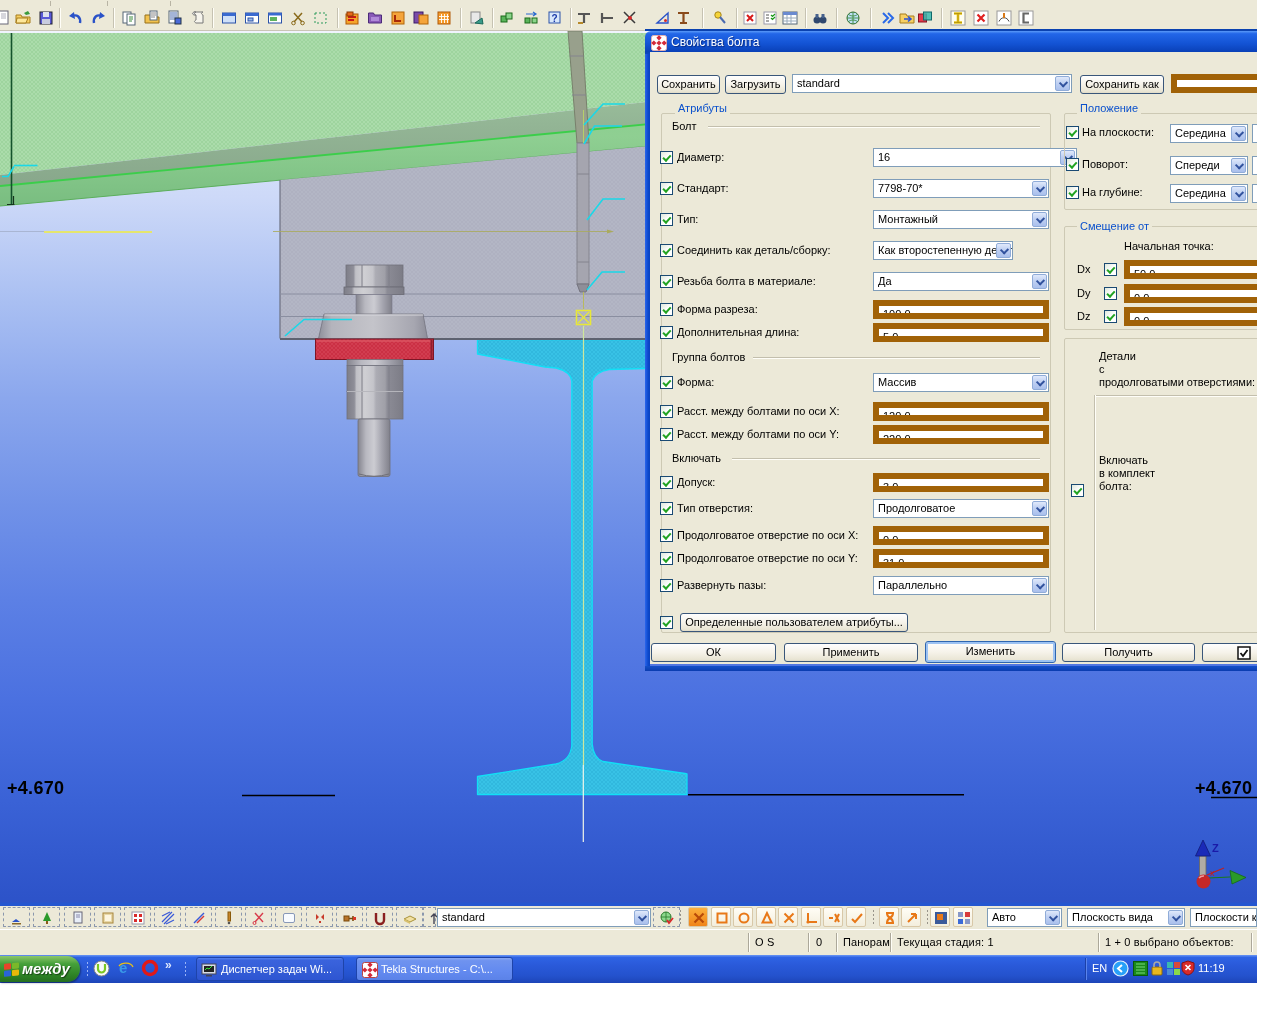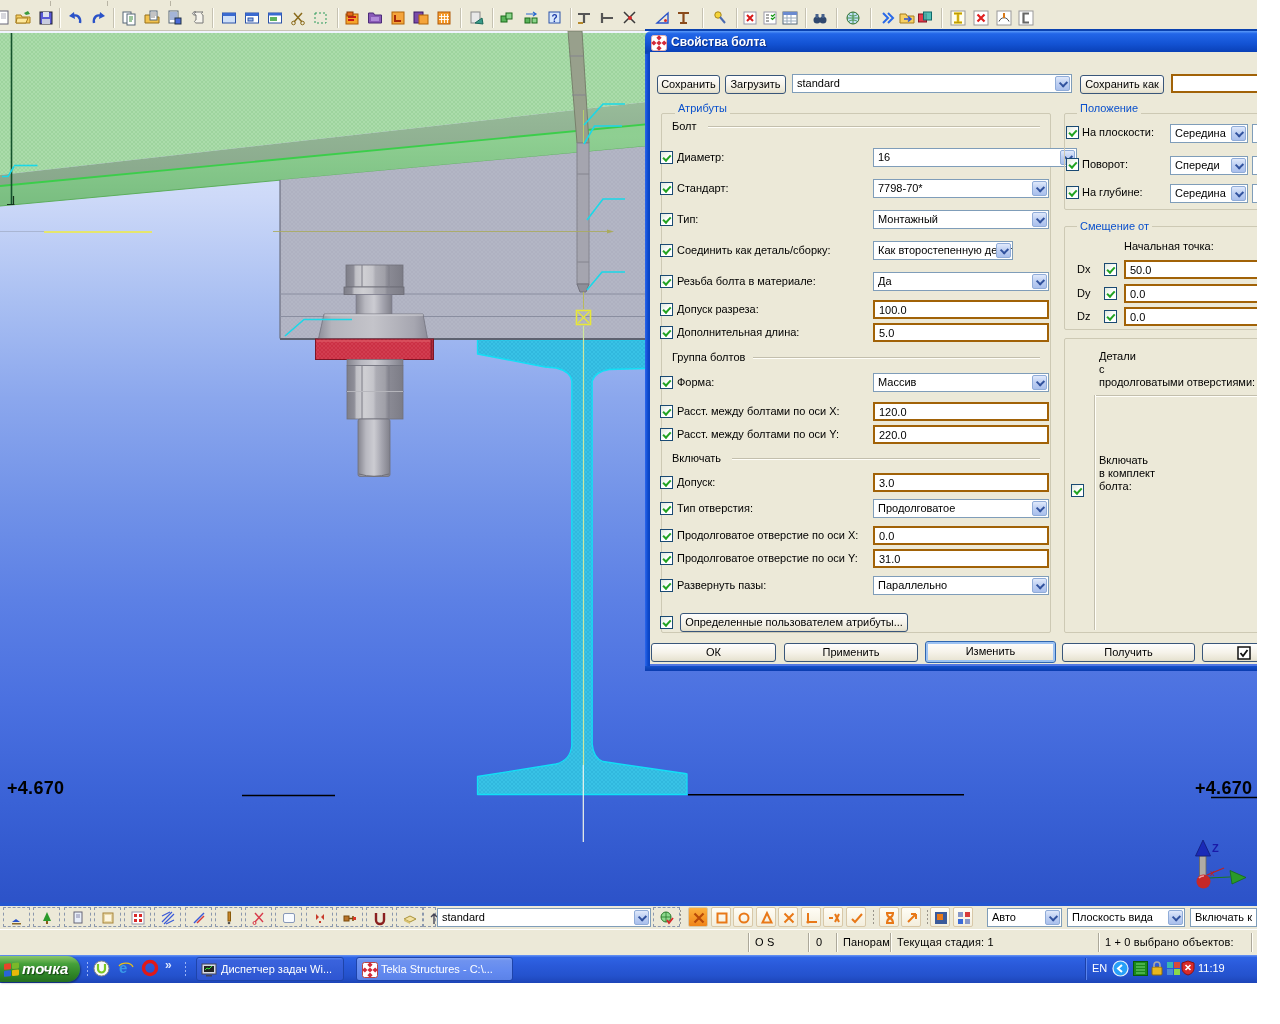--- a/index.html
+++ b/index.html
@@ -25,28 +25,28 @@
 #tb{position:absolute;left:0;top:955px;width:1257px;height:28px;background:linear-gradient(180deg,#6a96f4 0%,#2e63e4 9%,#2a5ada 35%,#2452cd 74%,#1d45b8 100%)}
 #start{position:absolute;left:0;top:1px;width:80px;height:26px;border-radius:0 13px 13px 0;background:linear-gradient(180deg,#8cc66a 0%,#45a03a 30%,#2f8527 70%,#256f1e 100%);box-shadow:1px 1px 2px rgba(0,0,0,.4)}
 #start .txt{position:absolute;left:22px;top:4px;color:#fff;font-size:15px;font-weight:bold;font-style:italic;text-shadow:1px 1px 1px rgba(0,0,0,.5)}
 .tbtn{position:absolute;top:2px;height:24px;border-radius:3px;border:1px solid #1e44aa;color:#fff;font-size:11px;overflow:hidden;white-space:nowrap}
 .tbtn .tx{position:absolute;left:24px;top:5px}
 .trayic{position:absolute}
 #tb .tsep2{position:absolute;top:3px;width:2px;height:22px;border-left:1px solid #1c40a8;border-right:1px solid #5a84ec}
 
 #dialog{position:absolute;left:645px;top:29px;width:612px;height:642px;overflow:hidden;font-size:11px}
 #dlg-title{position:absolute;left:0;top:2px;width:612px;height:23px;border-radius:6px 0 0 0;background:linear-gradient(180deg,#5a9af8 0%,#2266e8 12%,#1353d4 55%,#0a41b8 90%,#0d47c0 100%)}
-#dlg-title .cap{position:absolute;left:26px;top:4px;color:#fff;font-size:12px;font-weight:bold;text-shadow:1px 1px 1px #0a2a80}
+#dlg-title .cap{position:absolute;left:26px;top:4px;color:#fff;font-size:12px;font-weight:normal;text-shadow:1px 1px 1px #0a2a80}
 #dlg-left{position:absolute;left:0;top:25px;width:5px;height:612px;background:linear-gradient(90deg,#2a66ec,#0d49cc 60%,#0a42c0)}
 #dlg-bot{position:absolute;left:0;top:637px;width:612px;height:5px;background:linear-gradient(180deg,#1450c8,#0a3cb0)}
 #dlg-c{position:absolute;left:5px;top:23px;width:607px;height:612px;background:#ece9d8}
 .lb{position:absolute;font-size:11px;color:#000;white-space:nowrap}
 .bl{position:absolute;font-size:11px;color:#0a50cc;white-space:nowrap}
 .btn{position:absolute;height:19px;border:1px solid #39567a;border-radius:3px;background:linear-gradient(180deg,#fefefe 0%,#f6f3ea 50%,#e9e5d4 90%,#e0dbc8 100%);font-size:11px;line-height:16px;text-align:center;color:#000;font-family:"Liberation Sans",sans-serif}
-.fld{position:absolute;height:19px;border:2px solid #a16207;background:#fff;font-size:11px;line-height:16px;padding-left:4px;color:#000;white-space:nowrap;overflow:hidden}
+.fld{position:absolute;height:19px;border:6px solid #a16207;background:#fff;font-size:11px;line-height:16px;padding-left:4px;color:#000;white-space:nowrap;overflow:hidden}
 .cmb{position:absolute;height:19px;border:1px solid #7f9db9;background:#fff;font-size:11px;line-height:16px;padding-left:4px;color:#000;white-space:nowrap;overflow:hidden}
 .arr{position:absolute;right:1px;top:1px;width:15px;height:15px;background:linear-gradient(180deg,#e0e9fb 0%,#c3d3f3 40%,#a9bfec 100%);border:1px solid #90acd8;border-radius:2px}
 .arr:after{content:"";position:absolute;left:3.5px;top:3px;width:5px;height:4px;border-left:2.2px solid #31529e;border-bottom:2.2px solid #31529e;transform:rotate(-45deg)}
 .cb{position:absolute;width:13px;height:13px;border:1px solid #1a4a73;background:linear-gradient(135deg,#dfe8dc,#fff 55%)}
 .cb:after{content:"";position:absolute;left:2px;top:3px;width:5.5px;height:3px;border-left:2px solid #22a322;border-bottom:2px solid #22a322;transform:rotate(-47deg)}
 .grp{position:absolute;border:1px solid #cdc9b4;border-radius:2px}
 .sline{position:absolute;height:1px;background:#c3bfad;box-shadow:0 1px 0 #fffef8}
 .vline{position:absolute;width:1px;background:#c3bfad;box-shadow:1px 0 0 #fffef8}
 </style></head><body>
 <div id="wrap">
@@ -544,21 +544,21 @@
       <div class="snap" style="left:953px;">
         <svg width="16" height="16" viewBox="0 0 16 16">
           <rect x="2" y="2" width="5" height="5" fill="#8898c8"></rect>
           <rect x="9" y="2" width="5" height="5" fill="#d83a3a"></rect>
           <rect x="2" y="9" width="5" height="5" fill="#3a6ad8"></rect>
           <rect x="9" y="9" width="5" height="5" fill="#8898c8"></rect>
         </svg>
       </div>
       <div class="cmb" style="left:987px;top:2px;width:75px;height:19px">Авто<i class="arr"></i></div>
       <div class="cmb" style="left:1067px;top:2px;width:118px;height:19px">Плоскость вида<i class="arr"></i></div>
-      <div class="cmb" style="left:1190px;top:2px;width:67px;height:19px">Включать к</div>
+      <div class="cmb" style="left:1190px;top:2px;width:67px;height:19px">Плоскости к</div>
     </div>
 <div id="sb">
       <div class="sep" style="left:748px"></div>
       <div class="t" style="left:755px">O S</div>
       <div class="sep" style="left:808px"></div>
       <div class="t" style="left:816px">0</div>
       <div class="sep" style="left:836px"></div>
       <div class="t" style="left:843px">Панорам</div>
       <div class="sep" style="left:890px"></div>
       <div class="t" style="left:897px">Текущая стадия: 1</div>
@@ -569,21 +569,21 @@
 <div id="tb">
       <div id="start">
         <svg style="position:absolute;left:3px;top:5px" width="17" height="17" viewBox="0 0 17 17">
           <g transform="skewY(-6)">
             <rect x="1" y="3" width="7" height="6" rx="1" fill="#e8442a"></rect>
             <rect x="9" y="3" width="7" height="6" rx="1" fill="#7ab82a"></rect>
             <rect x="1" y="10" width="7" height="6" rx="1" fill="#2a64d8"></rect>
             <rect x="9" y="10" width="7" height="6" rx="1" fill="#e8b80a"></rect>
           </g>
         </svg>
-        <span class="txt">точка</span>
+        <span class="txt">между</span>
       </div>
       <div class="dsep" style="top:6px;left:86px;background-image:radial-gradient(circle,#9ab4f8 35%,transparent 40%)"></div>
       <div class="trayic" style="left:93px;top:5px"><svg width="17" height="17" viewBox="0 0 17 17">
           <circle cx="8.5" cy="8.5" r="7.5" fill="#f8f8f8" stroke="#888"></circle>
           <path d="M5 4v5a3.5 3.5 0 0 0 7 0V4" fill="none" stroke="#7ac820" stroke-width="2.2"></path>
         </svg></div>
       <div class="trayic" style="left:117px;top:4px"><svg width="18" height="18" viewBox="0 0 18 18">
           <text x="2" y="14" font-size="15" font-weight="bold" font-family="Liberation Sans" fill="#3a9ae8">e</text>
           <path d="M2 7c3-4 12-4 14 1" stroke="#e8c018" stroke-width="1.3" fill="none"></path>
         </svg></div>
@@ -675,21 +675,21 @@
         <div class="cb" style="left:10px;top:161px"></div>
         <div class="lb" style="left:27px;top:161px">Тип:</div>
         <div class="cmb" style="left:223px;top:158px;width:176px">Монтажный<i class="arr"></i></div>
         <div class="cb" style="left:10px;top:192px"></div>
         <div class="lb" style="left:27px;top:192px">Соединить как деталь/сборку:</div>
         <div class="cmb" style="left:223px;top:189px;width:140px">Как второстепенную деталь<i class="arr"></i></div>
         <div class="cb" style="left:10px;top:223px"></div>
         <div class="lb" style="left:27px;top:223px">Резьба болта в материале:</div>
         <div class="cmb" style="left:223px;top:220px;width:176px">Да<i class="arr"></i></div>
         <div class="cb" style="left:10px;top:251px"></div>
-        <div class="lb" style="left:27px;top:251px">Допуск разреза:</div>
+        <div class="lb" style="left:27px;top:251px">Форма разреза:</div>
         <div class="fld" style="left:223px;top:248px;width:176px">100.0</div>
         <div class="cb" style="left:10px;top:274px"></div>
         <div class="lb" style="left:27px;top:274px">Дополнительная длина:</div>
         <div class="fld" style="left:223px;top:271px;width:176px">5.0</div>
         <div class="cb" style="left:10px;top:324px"></div>
         <div class="lb" style="left:27px;top:324px">Форма:</div>
         <div class="cmb" style="left:223px;top:321px;width:176px">Массив<i class="arr"></i></div>
         <div class="cb" style="left:10px;top:353px"></div>
         <div class="lb" style="left:27px;top:353px">Расст. между болтами по оси X:</div>
         <div class="fld" style="left:223px;top:350px;width:176px">120.0</div>

